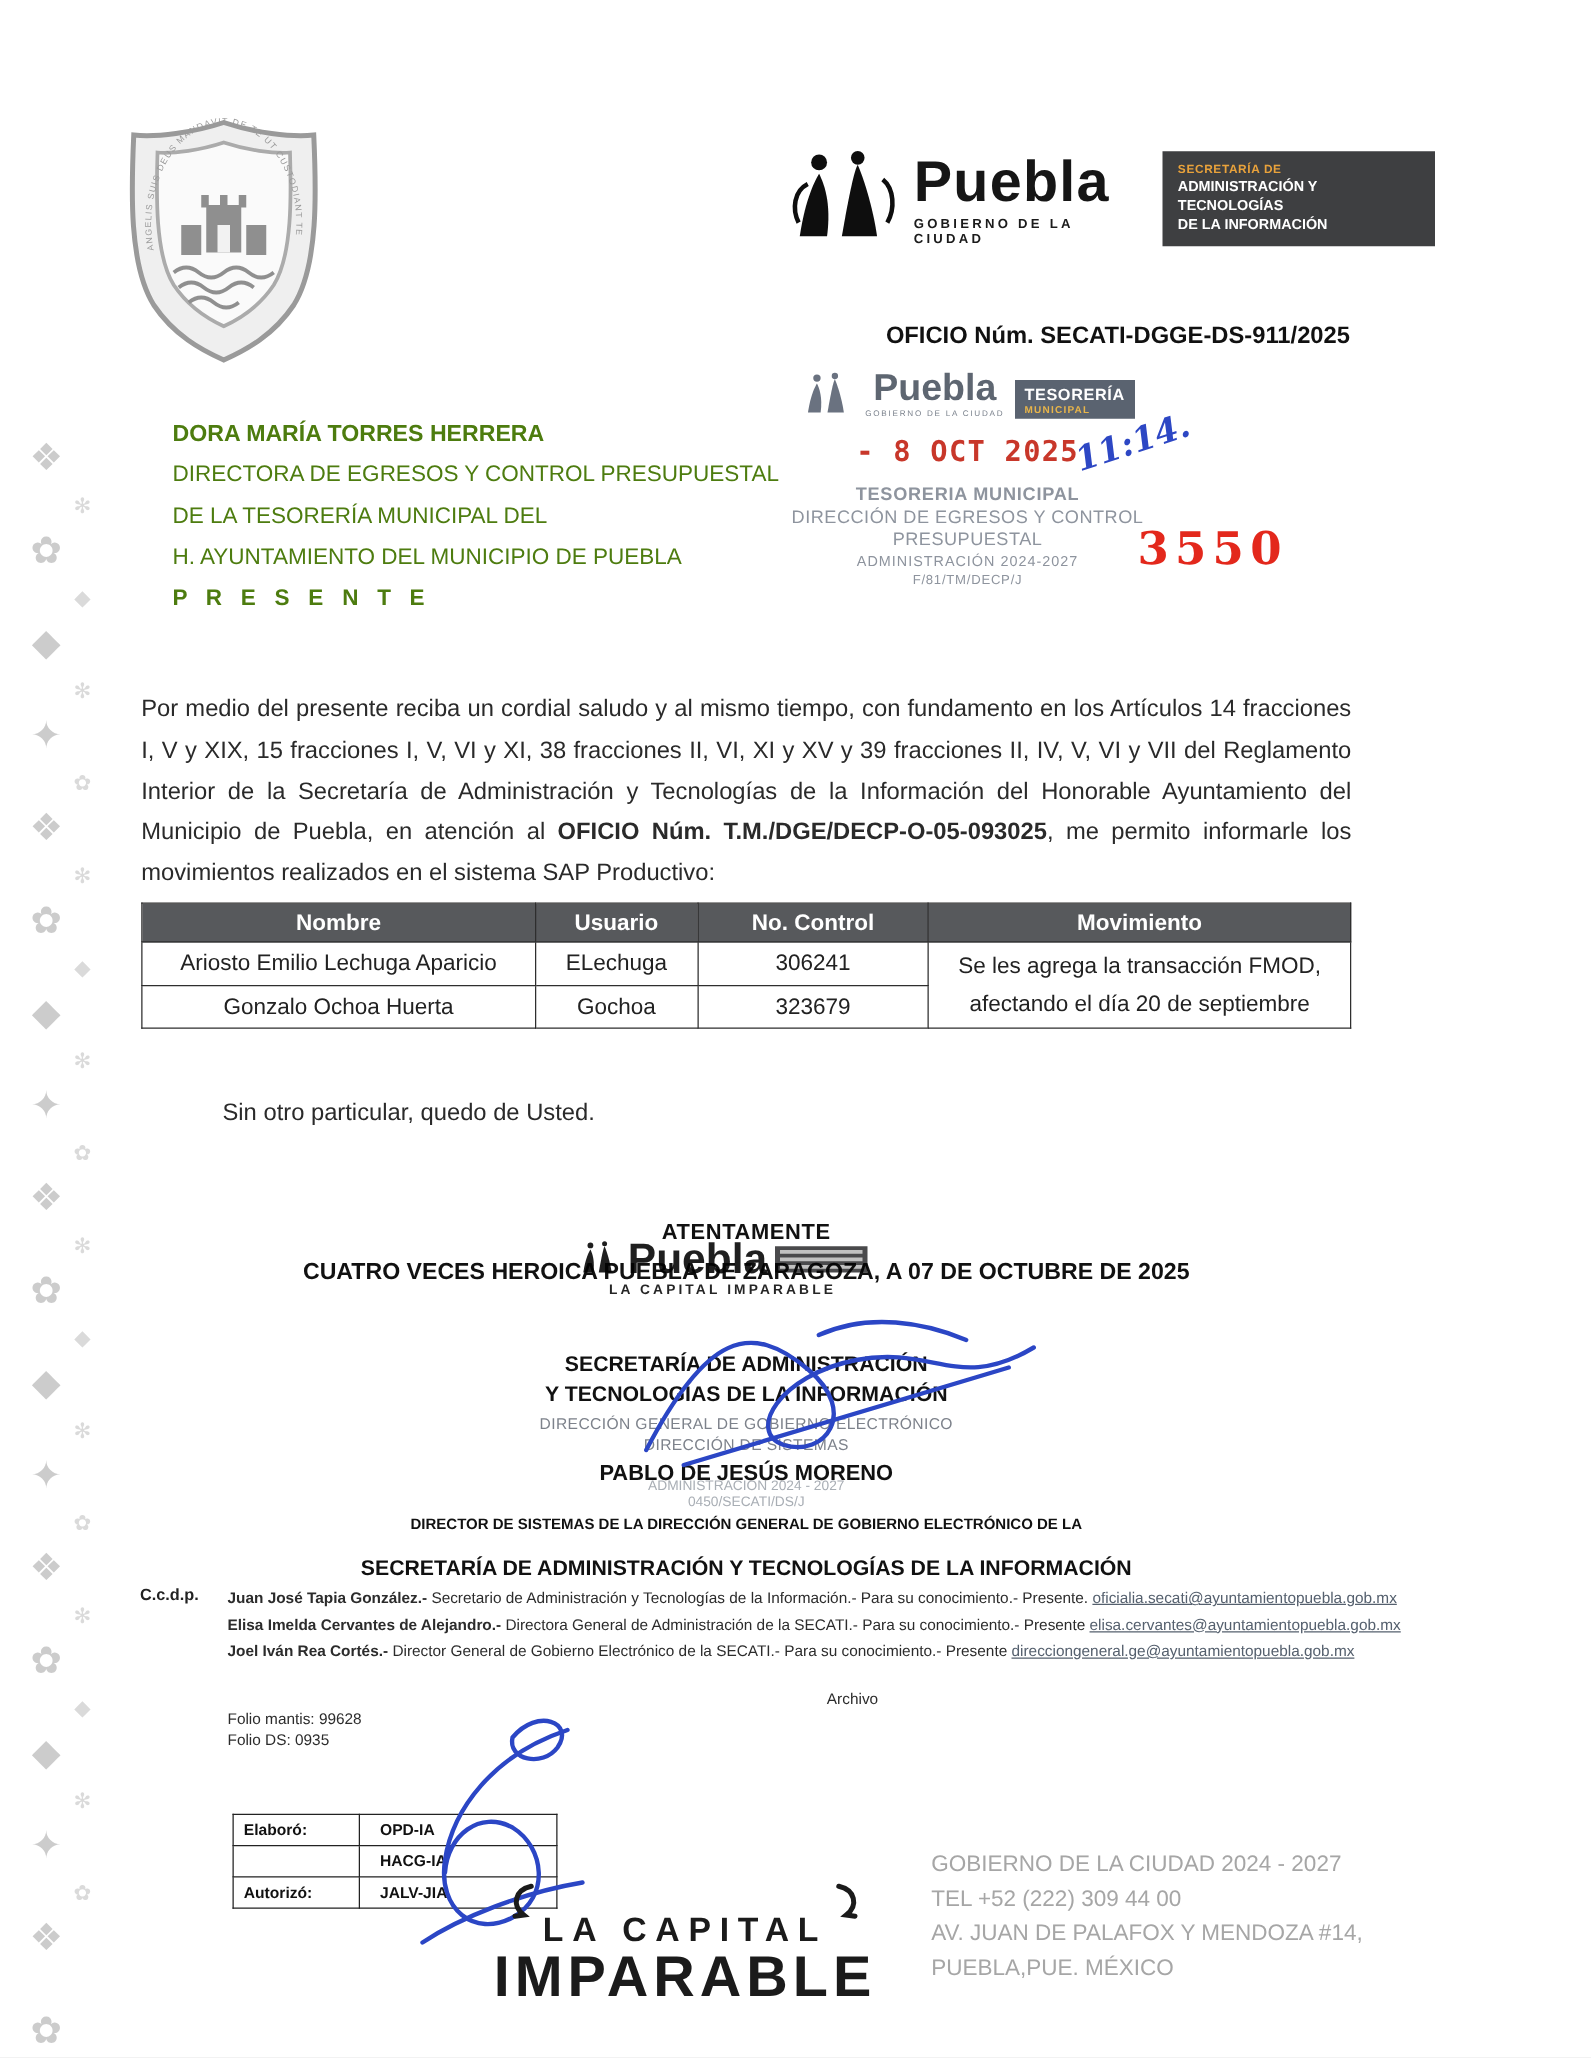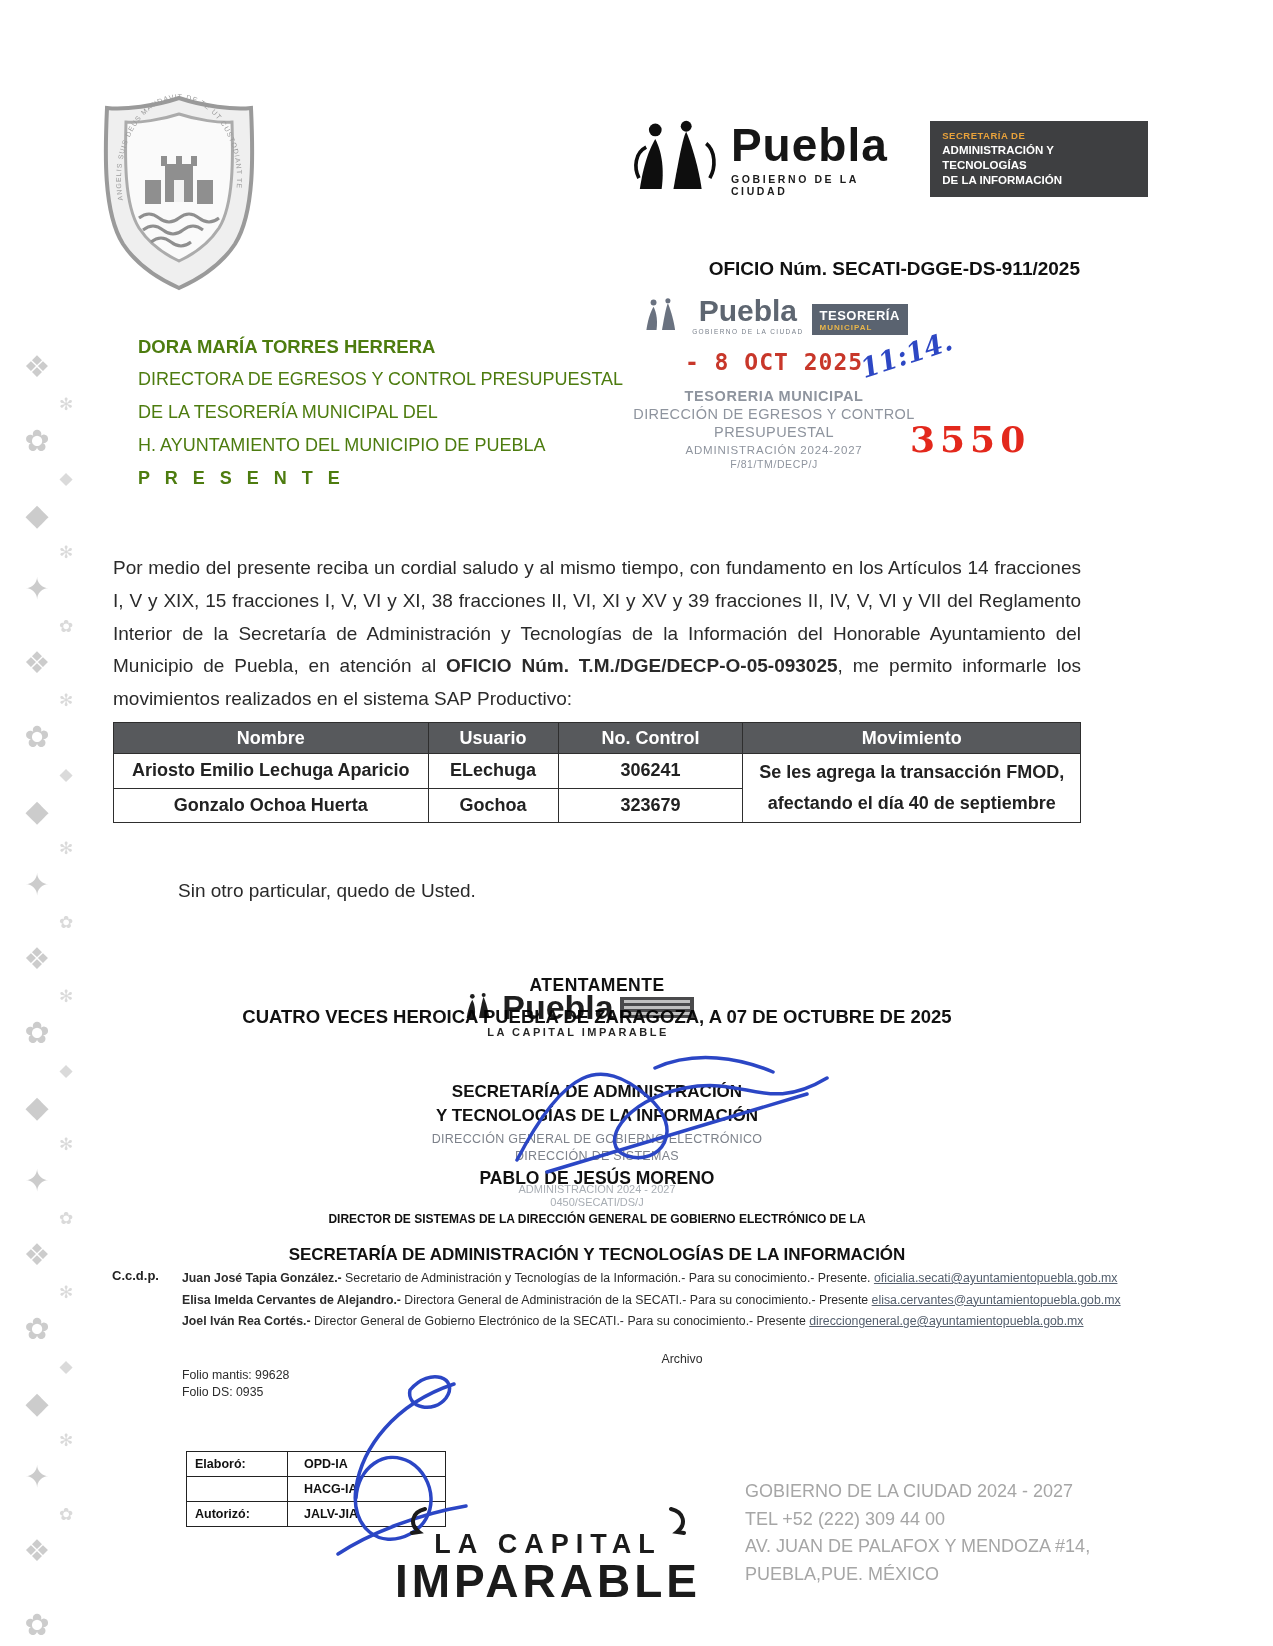--- a/index.html
+++ b/index.html
@@ -45,21 +45,21 @@
   .tl2,.tl3{font-size:14.5px;letter-spacing:.4px;}
   .tl4{font-size:11.5px;letter-spacing:.8px;margin-top:2px;}
   .tl5{font-size:10.5px;letter-spacing:.6px;}
   .folio-red{left:910px;top:418px;font-family:"DejaVu Serif",serif;font-weight:700;font-size:36px;
              color:#e3281c;letter-spacing:5px;}
 
   .body-p{left:113px;top:552px;width:968px;font-size:19px;line-height:32.8px;text-align:justify;color:#2a2a2a;}
 
   table.mov{position:absolute;left:113px;top:722px;width:968px;border-collapse:collapse;font-size:18px;color:#222;}
   table.mov th{background:#57595c;color:#fff;font-weight:700;border:1px solid #2e2e2e;padding:3px 6px;height:24px;}
-  table.mov td{border:1px solid #2e2e2e;padding:3px 8px;text-align:center;height:25px;font-weight:bold;}
+  table.mov td{border:1px solid #2e2e2e;padding:3px 8px;text-align:center;height:25px;}
   td.mov-cell{text-align:left;padding-left:14px;white-space:pre-line;line-height:31px;}
 
   .farewell{left:178px;top:880px;font-size:19px;color:#2a2a2a;}
 
   .cblock{left:113px;width:968px;text-align:center;color:#111;}
   .atent{top:975px;font-weight:700;font-size:17.5px;letter-spacing:.5px;}
   .dateline{top:1006px;font-weight:700;font-size:18.5px;}
 
   .midlogo{left:448px;top:990px;width:260px;text-align:center;opacity:.93;mix-blend-mode:multiply;}
   .midlogo .row{display:flex;align-items:center;justify-content:center;gap:6px;}
@@ -247,21 +247,21 @@
         <th>No. Control</th>
         <th>Movimiento</th>
       </tr>
     </thead>
     <tbody>
       <tr>
         <td>Ariosto Emilio Lechuga Aparicio</td>
         <td>ELechuga</td>
         <td>306241</td>
         <td class="mov-cell" rowspan="2">Se les agrega la transacción FMOD,
-afectando el día 40 de septiembre</td>
+afectando el día 20 de septiembre</td>
       </tr>
       <tr>
         <td>Gonzalo Ochoa Huerta</td>
         <td>Gochoa</td>
         <td>323679</td>
       </tr>
     </tbody>
   </table>
 
   <div class="abs farewell">Sin otro particular, quedo de Usted.</div>

